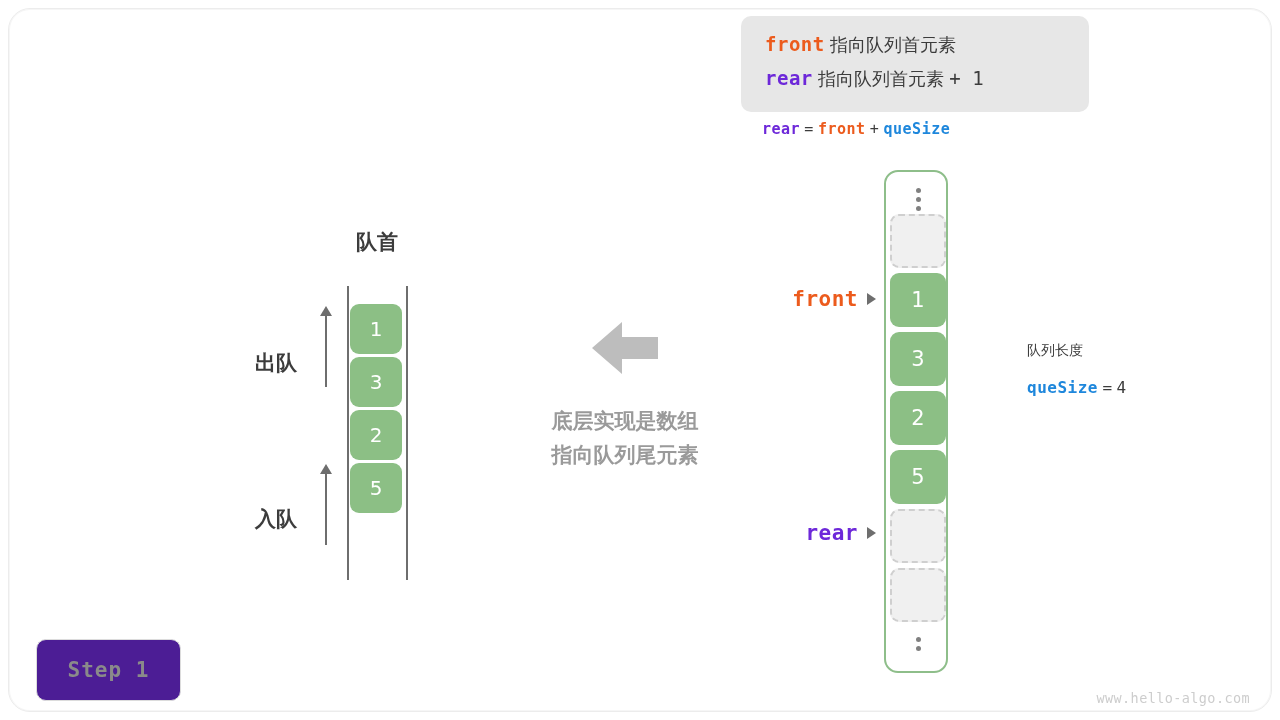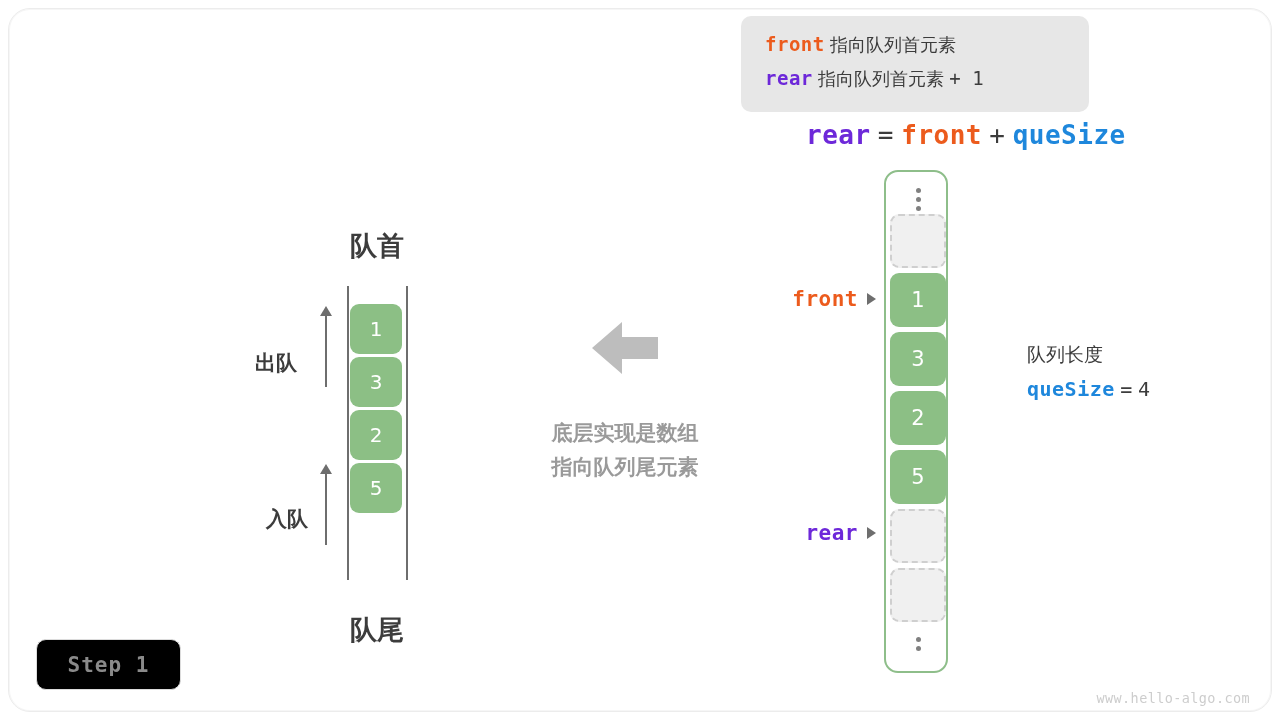--- a/index.html
+++ b/index.html
@@ -60,23 +60,22 @@
   .plain-mono {
     font-family: "DejaVu Sans Mono", "Liberation Mono", monospace;
     color: #3c3c3c;
     font-weight: normal;
   }
 
   
   #formula {
     position: absolute;
     left: 762px; top: 120px;
-    font-size: 26px;
-    white-space: nowrap;
-    margin-left: 44px;
+    font-size: 15px;
+    white-space: nowrap;
   }
   #formula .op { color: #3c3c3c; font-weight: normal; }
 
   
   #array-container {
     position: absolute;
     left: 884px; top: 170px;
     width: 64px; height: 503px;
     border: 2px solid #8ebe8a;
     border-radius: 14px;
@@ -132,34 +131,34 @@
   #ptr-rear  { right: 404px; top: 521px; }
 
   
   #size-note {
     position: absolute;
     left: 1027px; top: 342px;
     white-space: nowrap;
   }
   #size-note .line1 {
     font-family: "DejaVu Sans", sans-serif;
-    font-size: 19px; color: #3c3c3c;
+    font-size: 14px; color: #3c3c3c;
   }
   #size-note .line2 {
-    margin-top: 9px;
-    font-size: 20px;
+    margin-top: 18px;
+    font-size: 16px;
   }
 
   
   #queue-head-label, #queue-tail-label {
     position: absolute;
     width: 200px; text-align: center;
     font-family: Liberation Sans, sans-serif;
     font-weight: bold;
-    font-size: 27px;
+    font-size: 21px;
     color: #3c3c3c;
   }
   #queue-head-label { left: 277px; top: 228px; }
   #queue-tail-label { left: 277px; top: 612px; }
 
   .rail {
     position: absolute;
     width: 2px;
     background: #6e6e6e;
     top: 286px; height: 294px;
@@ -197,48 +196,48 @@
 
   .op-label {
     position: absolute;
     font-family: "DejaVu Sans", sans-serif;
     font-weight: bold;
     font-size: 21px;
     color: #3c3c3c;
     white-space: nowrap;
   }
   #label-dequeue { left: 255px; top: 349px; }
-  #label-enqueue { left: 266px; top: 505px; }
+  #label-enqueue { left: 255px; top: 505px; }
 
   
   #center-arrow {
     position: absolute;
     left: 592px; top: 322px;
     width: 66px; height: 52px;
   }
   #center-note {
     position: absolute;
-    left: 495px; top: 416px;
+    left: 495px; top: 404px;
     width: 260px;
     text-align: center;
     font-family: "DejaVu Sans", sans-serif;
     font-weight: bold;
     font-size: 21px;
     line-height: 34px;
     color: #9a9a9a;
   }
 
   
   #step-badge {
     position: absolute;
     left: 36px; top: 639px;
-    width: 145px; height: 51px;
+    width: 145px; height: 62px;
     border: 1px solid #dcdcdc;
     border-radius: 10px;
-    background: #000000;
+    background: #4c1d95;
     display: flex; align-items: center; justify-content: center;
     font-family: "DejaVu Sans Mono", "Liberation Mono", monospace;
     font-weight: bold;
     font-size: 21px;
     letter-spacing: 1px;
     color: #8a8a8a;
   }
   #watermark {
     position: absolute;
     right: 30px; bottom: 14px;
@@ -344,21 +343,20 @@
   <div class="qcell" style="top:463px">
       <span>5</span>
     </div>
 
   <div class="op-arrow" id="arrow-dequeue"></div>
   <div class="op-label" id="label-dequeue">出队</div>
 
   <div class="op-arrow" id="arrow-enqueue"></div>
   <div class="op-label" id="label-enqueue">入队</div>
 
-  <div id="queue-tail-label">队尾</div>
 
   <svg id="center-arrow" viewBox="0 0 66 52">
     <polygon points="0,26 30,0 30,15 66,15 66,37 30,37 30,52" fill="#bdbdbd"></polygon>
   </svg>
   <div id="center-note">
     <div>底层实现是数组</div>
     <div>指向队列尾元素</div>
   </div>
 
   <div id="step-badge">Step 1</div>

